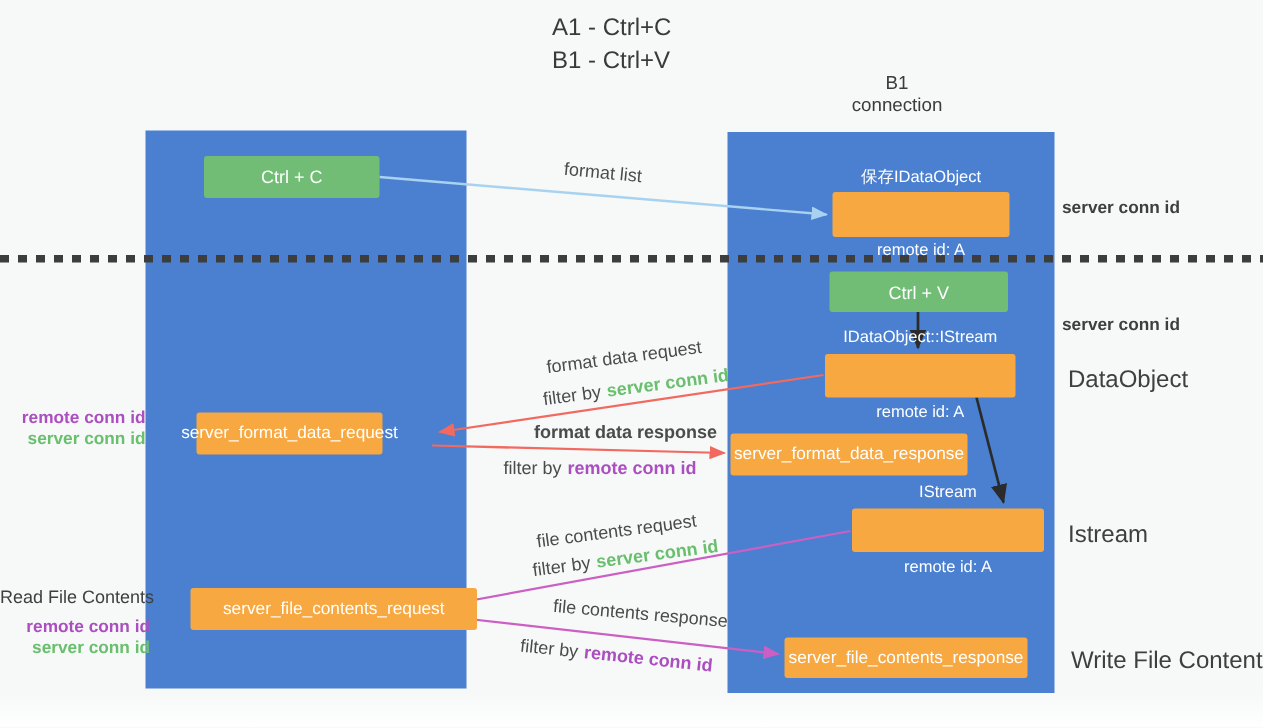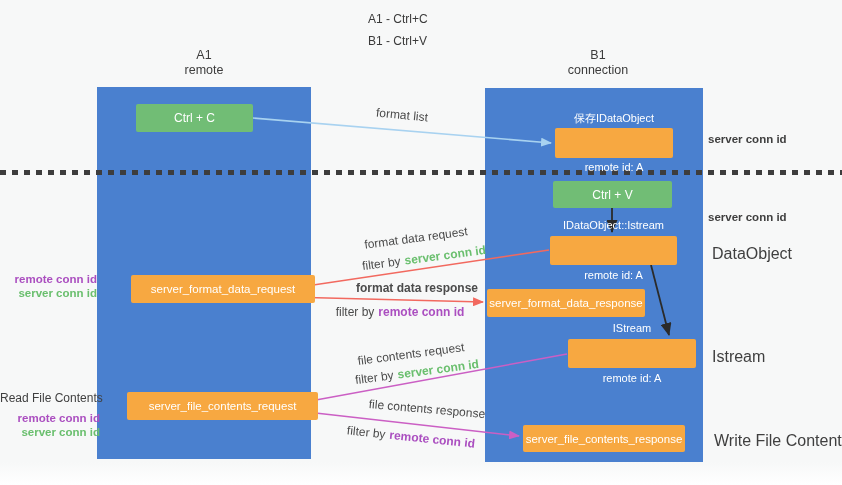--- a/index.html
+++ b/index.html
@@ -2,21 +2,21 @@
 <html><head>
 <meta charset="utf-8">
 <style>
   html,body{margin:0;padding:0;background:#f7f8f8;}
   .stage{
     position:relative;width:842px;height:485px;overflow:hidden;
     font-family:"Liberation Sans","DejaVu Sans",sans-serif;
     background:#f7f8f8;color:#3f3f3f;
   }
   .abs{position:absolute;}
-  .title{font-size:12px;line-height:22px;color:#3a3a3a;}
+  .title{font-size:16px;line-height:22px;color:#3a3a3a;}
   .colhead{font-size:12.5px;line-height:15px;color:#3c3c3c;text-align:center;width:120px;}
   .lifeline{position:absolute;background:#4a80cf;}
   .dotted{
     position:absolute;left:0;top:170px;width:842px;height:5px;z-index:4;
     background:repeating-linear-gradient(90deg,#3d3d3d 0 6px,transparent 6px 12px);
   }
   .arrows{position:absolute;left:0;top:0;z-index:3;}
   .node{
     position:absolute;z-index:5;display:flex;flex-direction:column;
     align-items:center;justify-content:center;color:#fff;
@@ -43,24 +43,20 @@
 </head>
 <body>
 
 <div class="stage">
 
   <div class="abs title" style="left:368px;top:8px;">
     <div>A1 - Ctrl+C</div>
     <div>B1 - Ctrl+V</div>
   </div>
 
-  <div class="abs colhead" style="left:144px;top:48px;">
-    <div>A1</div>
-    <div>remote</div>
-  </div>
   <div class="abs colhead" style="left:538px;top:48px;">
     <div>B1</div>
     <div>connection</div>
   </div>
 
   <div class="lifeline" style="left:97px;top:87px;width:214px;height:372px;z-index:2;"></div>
   <div class="lifeline" style="left:485px;top:88px;width:218px;height:374px;z-index:2;"></div>
 
   <div class="bottom-fade"></div>
 
@@ -97,25 +93,25 @@
   <div class="node orange" style="left:555px;top:128px;width:118px;height:30px;">
     <span class="ln">保存IDataObject</span>
     <span class="ln">remote id: A</span>
   </div>
 
   <div class="node green" style="left:553px;top:181px;width:119px;height:27px;">
     <span>Ctrl + V</span>
   </div>
 
   <div class="node orange" style="left:550px;top:236px;width:127px;height:29px;">
-    <span class="ln">IDataObject::Istream</span>
+    <span class="ln">IDataObject::IStream</span>
     <span class="ln">remote id: A</span>
   </div>
 
-  <div class="node orange" style="left:131px;top:275px;width:184px;height:28px;">
+  <div class="node orange" style="left:131px;top:275px;width:124px;height:28px;">
     <span>server_format_data_request</span>
   </div>
 
   <div class="node orange" style="left:487px;top:289px;width:158px;height:28px;">
     <span>server_format_data_response</span>
   </div>
 
   <div class="node orange" style="left:568px;top:339px;width:128px;height:29px;">
     <span class="ln">IStream</span>
     <span class="ln">remote id: A</span>

